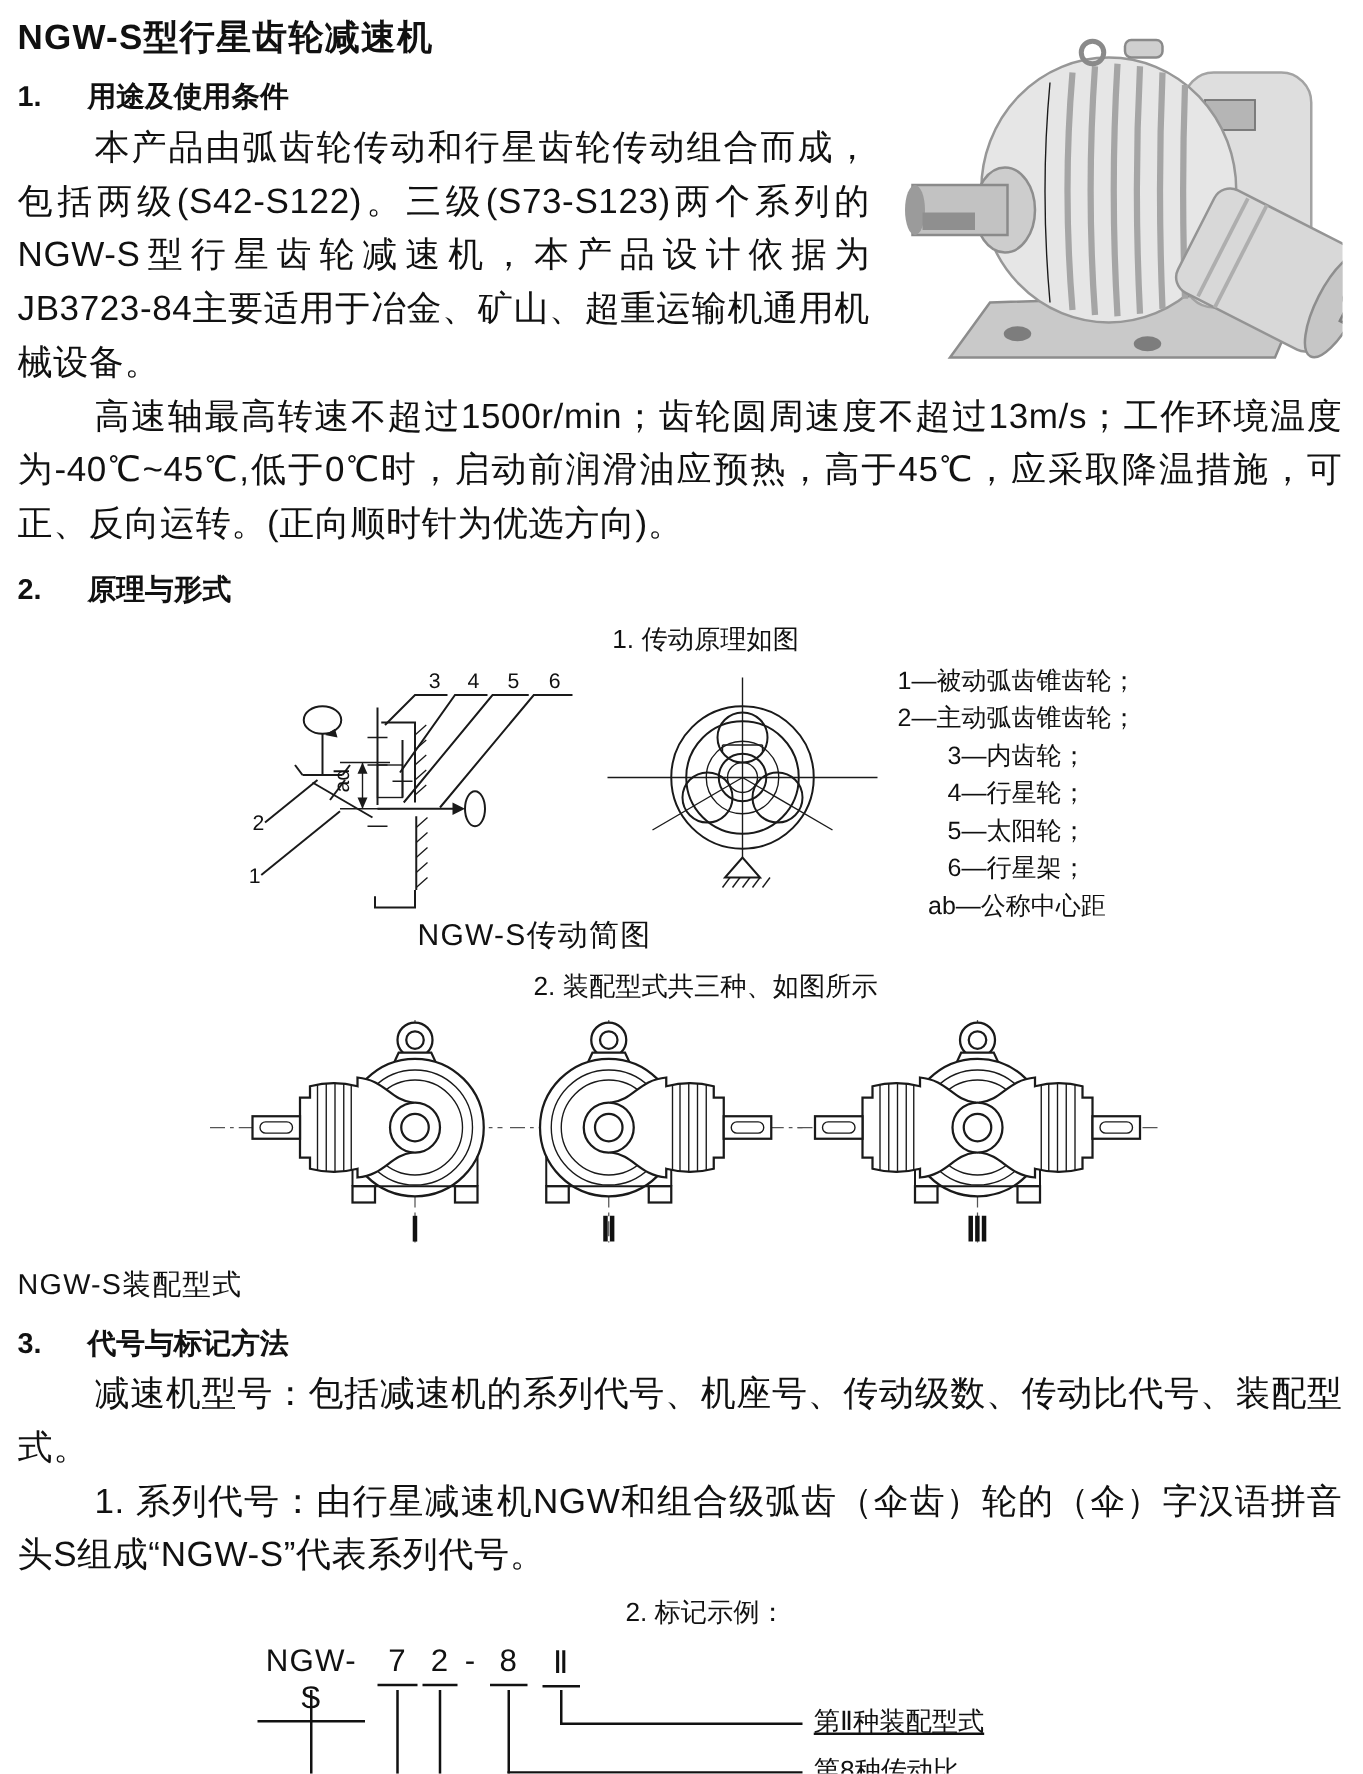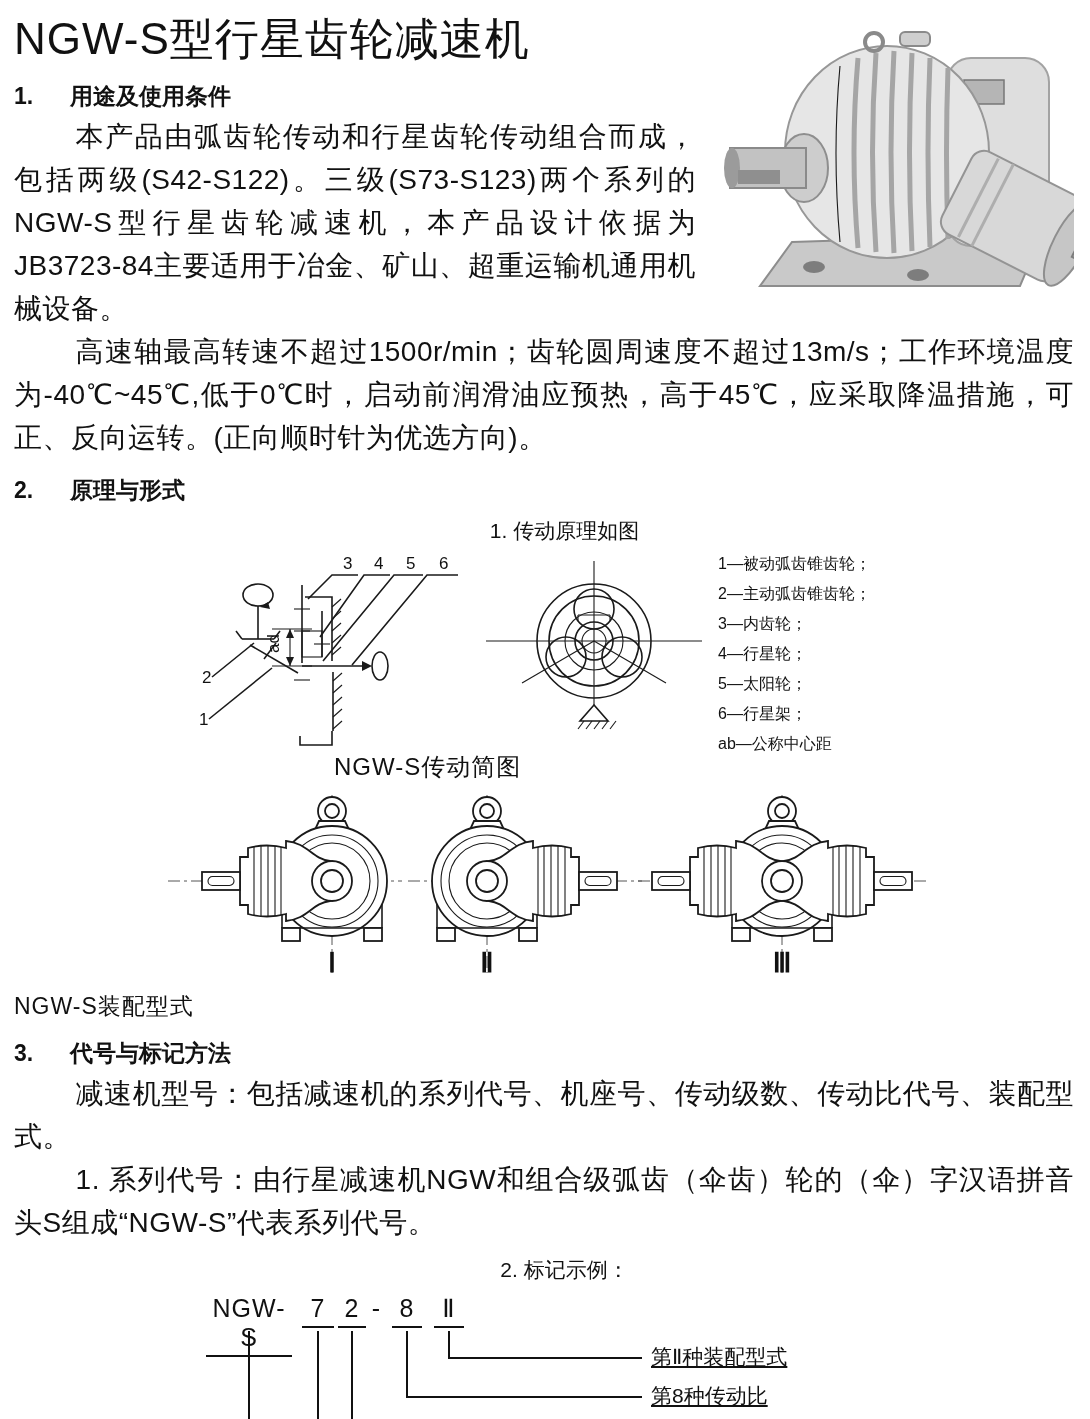--- a/index.html
+++ b/index.html
@@ -12,42 +12,42 @@
     font-family: "Liberation Sans", sans-serif;
     padding: 12px 16px 0 14px;
     overflow: hidden;
   }
   .photo-wrap {
     float: right;
     width: 352px; height: 272px;
     margin: 8px 0 10px 26px;
   }
   h1.title {
-    font-size: 44px; font-weight: normal;
+    font-size: 28px; font-weight: bold;
     margin: 2px 0 4px 0; line-height: 1.15;
     letter-spacing: 1px;
   }
   h2.sec {
     font-size: 23px; font-weight: bold;
     margin: 16px 0 4px 0; line-height: 30px;
   }
   h2.sec .secnum { display:inline-block; min-width: 56px; }
   p.body {
     font-size: 28px; line-height: 43px;
     text-align: justify; text-indent: 2.2em;
     margin: 0; letter-spacing: 0.5px;
   }
   .subitem {
     font-size: 21px; margin: 12px 0 4px 41px; line-height: 28px; text-align: center;
   }
   
   .diagram1 { position: relative; height: 196px; margin-top: 2px; }
   .schematic-svg { position:absolute; left:166px; top:0; }
   .circle-svg   { position:absolute; left:468px; top:10px; }
-  .legend { position:absolute; left:704px; top:0; font-size:16px; line-height:30px; }
+  .legend { position:absolute; left:704px; top:0; font-size:20px; line-height:30px;text-align:center; }
   .legend div { white-space: nowrap; }
   .caption1 { font-size: 24px; margin: 6px 0 0 320px; letter-spacing:1px; }
   
   .diagram2 { position: relative; height: 200px; margin-top: 6px; }
   .figI   { position:absolute; left:148px; top:0; }
   .figII  { position:absolute; left:388px; top:0; }
   .figIII { position:absolute; left:618px; top:0; }
   .roman { position:absolute; top:158px; transform:translateX(-50%);
            font-size:27px; font-weight:bold; }
   .caption2 { font-size:23px; margin-top:2px; letter-spacing:1px; }
@@ -215,20 +215,21 @@
       <div>2—主动弧齿锥齿轮；</div>
       <div>3—内齿轮；</div>
       <div>4—行星轮；</div>
       <div>5—太阳轮；</div>
       <div>6—行星架；</div>
       <div>ab—公称中心距</div>
     </div>
   </div>
   <div class="caption1">NGW-S传动简图</div>
 
+  <div class="subitem">2. 装配型式共三种、如图所示</div>
 
   <svg width="0" height="0" style="position:absolute">
     <defs>
       <g id="g-housing">
         <circle class="wht" cx="0" cy="-70" r="14"></circle>
         <circle class="wht" cx="0" cy="-70" r="7"></circle>
         <path class="wht" d="M-13,-60 L-19,-47 L19,-47 L13,-60 Z"></path>
         <circle class="wht" cx="0" cy="0" r="55"></circle>
         <circle class="dlnthin" cx="0" cy="0" r="46" fill="none"></circle>
         <circle class="dlnthin" cx="0" cy="0" r="38" fill="none"></circle>

